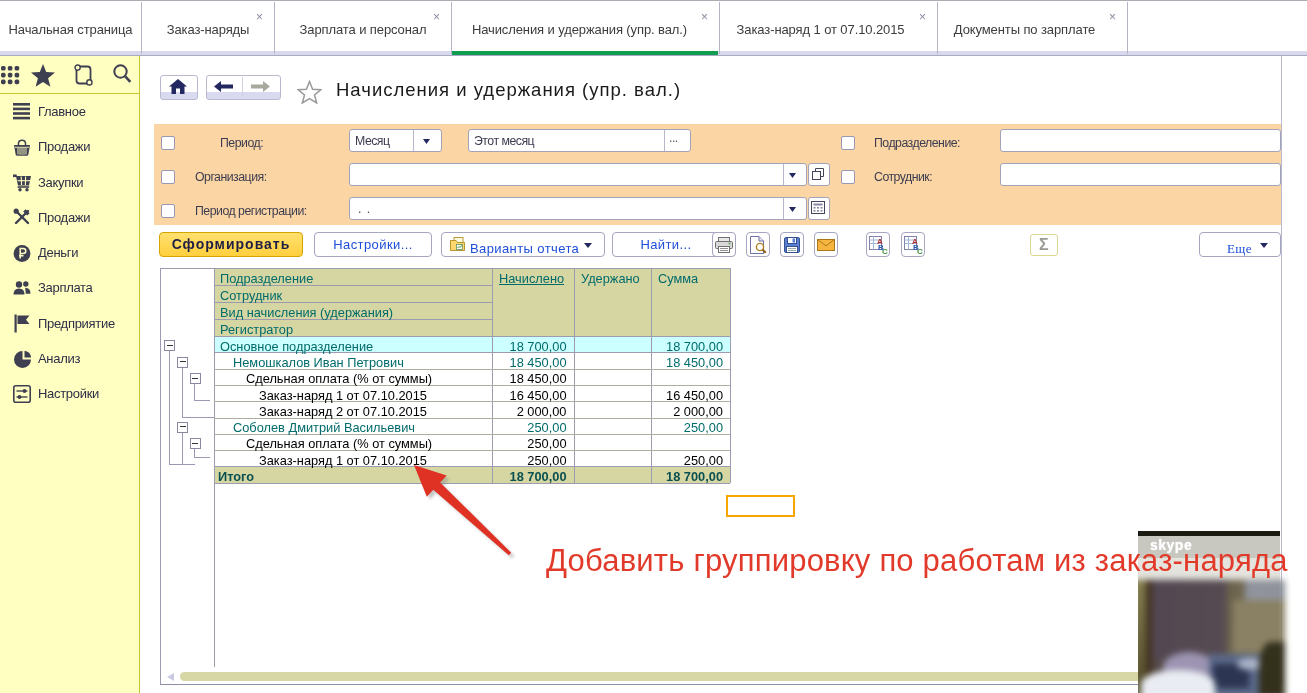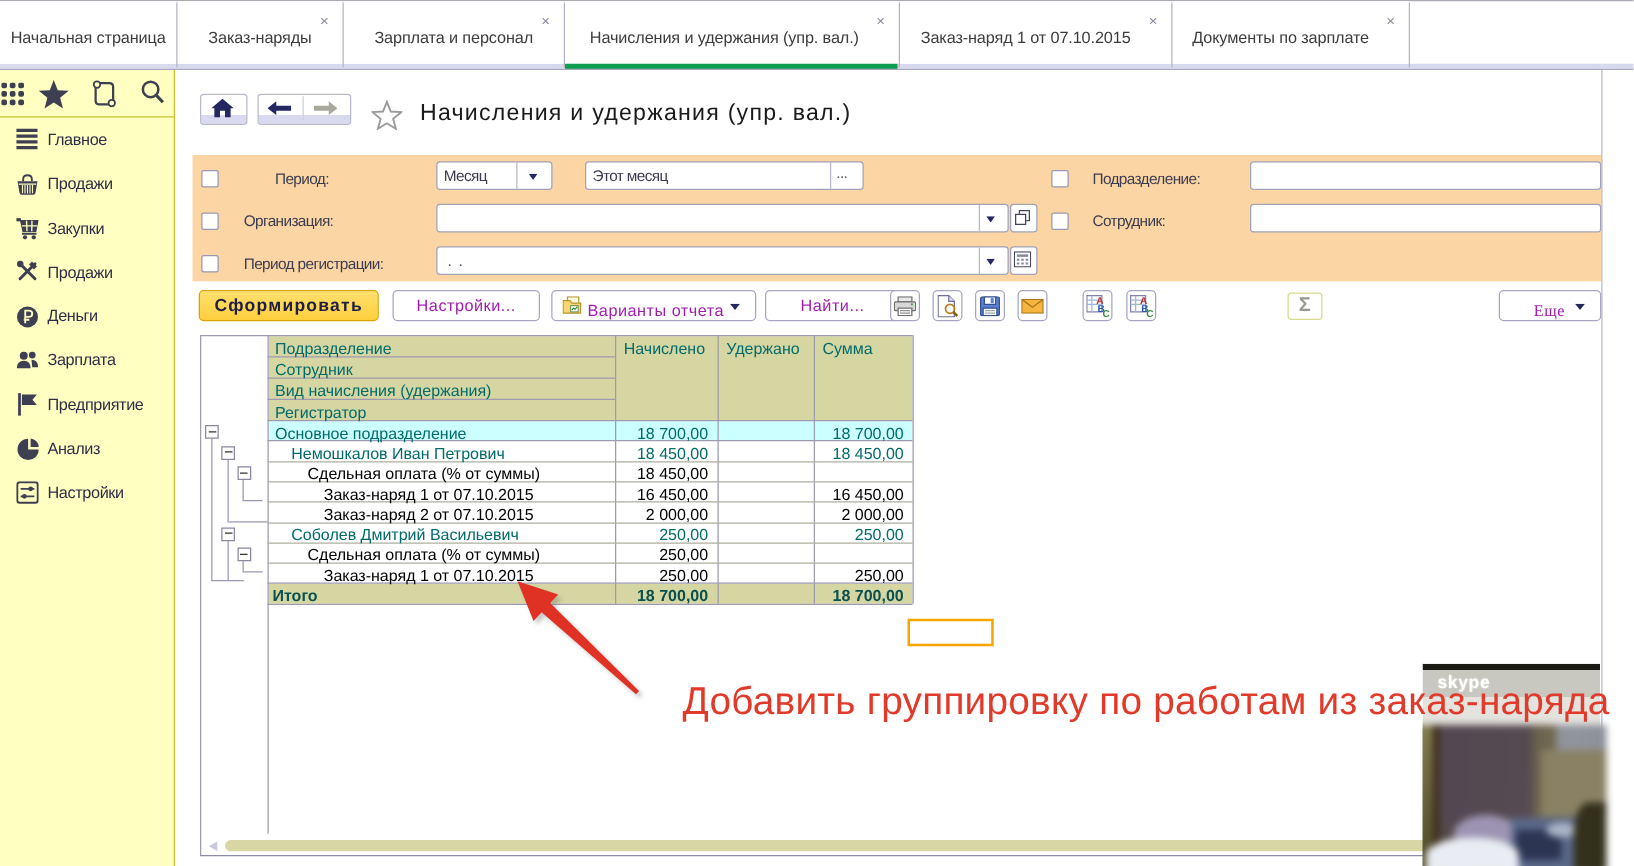--- a/index.html
+++ b/index.html
@@ -23,21 +23,21 @@
 
 .navbtn{position:absolute;background:linear-gradient(#ffffff 68%,#d9d9f0 68%);border:1px solid #b9b9d0;border-radius:3px;}
 #title{left:336px;top:79px;font-size:18.5px;letter-spacing:1px;color:#1a1a1a;}
 
 #filter{left:154px;top:124px;width:1127px;height:101px;background:#fbd6a4;}
 .cb{position:absolute;width:12px;height:12px;background:#fff;border:1px solid #9898b4;border-radius:2px;}
 .flbl{position:absolute;font-size:12.3px;letter-spacing:-0.5px;color:#3c3c50;white-space:nowrap;}
 .inp{position:absolute;background:#fff;border:1px solid #a2a2b8;border-radius:3px;}
 
 .btn{position:absolute;top:232px;height:25px;background:#fff;border:1px solid #a6a6c0;border-radius:4px;
-     font-size:13px;letter-spacing:0.4px;color:#a21caf;text-align:center;box-sizing:border-box;}
+     font-size:13px;letter-spacing:0.4px;color:#1d4ed8;text-align:center;box-sizing:border-box;}
 
 .hl{position:absolute;background:#9d9bb0;height:1px;}
 .vl{position:absolute;background:#9d9bb0;width:1px;}
 .cell{position:absolute;font-size:12.8px;white-space:nowrap;}
 .teal{color:#006b6b;}
 .num{text-align:right;}
 
 .tbox{position:absolute;width:9px;height:9px;background:#fff;border:1px solid #8888a0;}
 .tbox:after{content:"";position:absolute;left:1.5px;top:3.5px;width:6px;height:1px;background:#333;}
 .tline{position:absolute;background:#9a98b2;}
@@ -380,21 +380,21 @@
 <div class="hl" style="left:214px;top:384.9px;width:516.0px;background:#aeae9f;"></div>
 <div class="hl" style="left:214px;top:401.2px;width:516.0px;background:#aeae9f;"></div>
 <div class="hl" style="left:214px;top:417.5px;width:516.0px;background:#aeae9f;"></div>
 <div class="hl" style="left:214px;top:433.8px;width:516.0px;background:#aeae9f;"></div>
 <div class="hl" style="left:214px;top:450.1px;width:516.0px;background:#aeae9f;"></div>
 <div class="hl" style="left:214px;top:466.4px;width:516.0px;background:#9d9bb0;"></div>
 <div class="cell teal" style="left:220px;top:271.2px;">Подразделение</div>
 <div class="cell teal" style="left:220px;top:288.2px;">Сотрудник</div>
 <div class="cell teal" style="left:220px;top:305.2px;">Вид начисления (удержания)</div>
 <div class="cell teal" style="left:220px;top:322.2px;">Регистратор</div>
-<div class="cell teal" style="left:499px;top:271.0px;">Начислено</div>
+<div class="cell teal" style="left:499px;top:271.0px;text-decoration:underline;">Начислено</div>
 <div class="cell teal" style="left:581px;top:271.0px;">Удержано</div>
 <div class="cell teal" style="left:658px;top:271.0px;">Сумма</div>
 <div class="cell teal" style="left:220px;top:338.6px;">Основное подразделение</div>
 <div class="cell num" style="left:476.5px;top:338.6px;width:90px;color:#006b6b;">18 700,00</div>
 <div class="cell num" style="left:633.0px;top:338.6px;width:90px;color:#006b6b;">18 700,00</div>
 <div class="cell teal" style="left:233px;top:354.9px;">Немошкалов Иван Петрович</div>
 <div class="cell num" style="left:476.5px;top:354.9px;width:90px;color:#006b6b;">18 450,00</div>
 <div class="cell num" style="left:633.0px;top:354.9px;width:90px;color:#006b6b;">18 450,00</div>
 <div class="cell" style="left:246px;top:371.2px;">Сдельная оплата (% от суммы)</div>
 <div class="cell num" style="left:476.5px;top:371.2px;width:90px;color:#000;">18 450,00</div>

